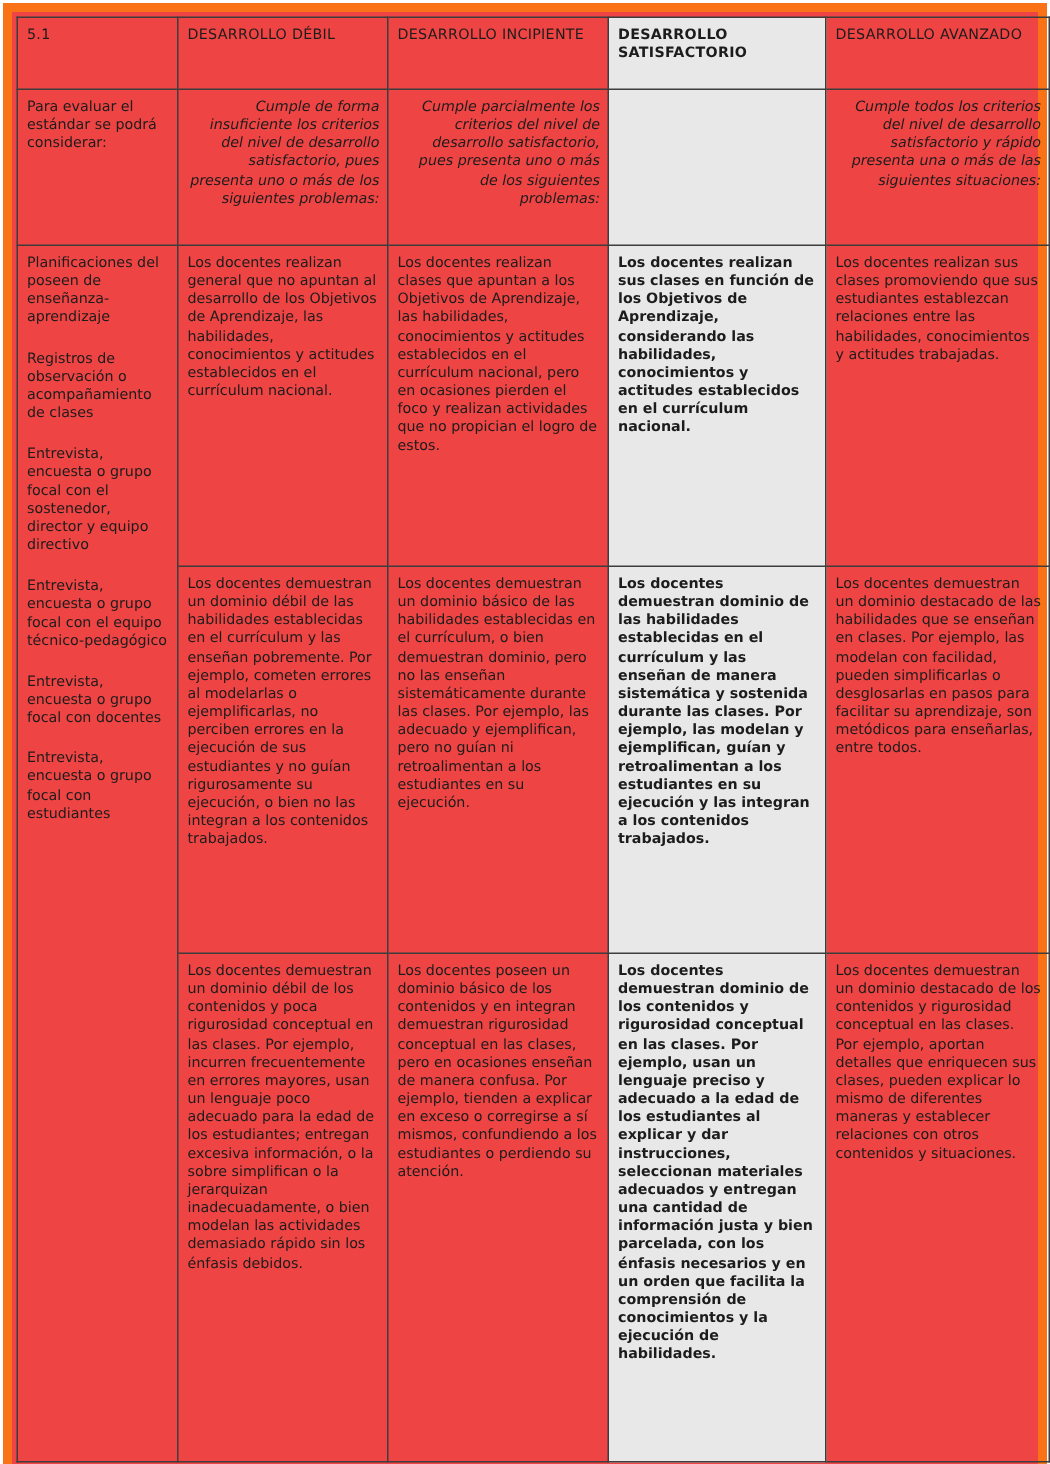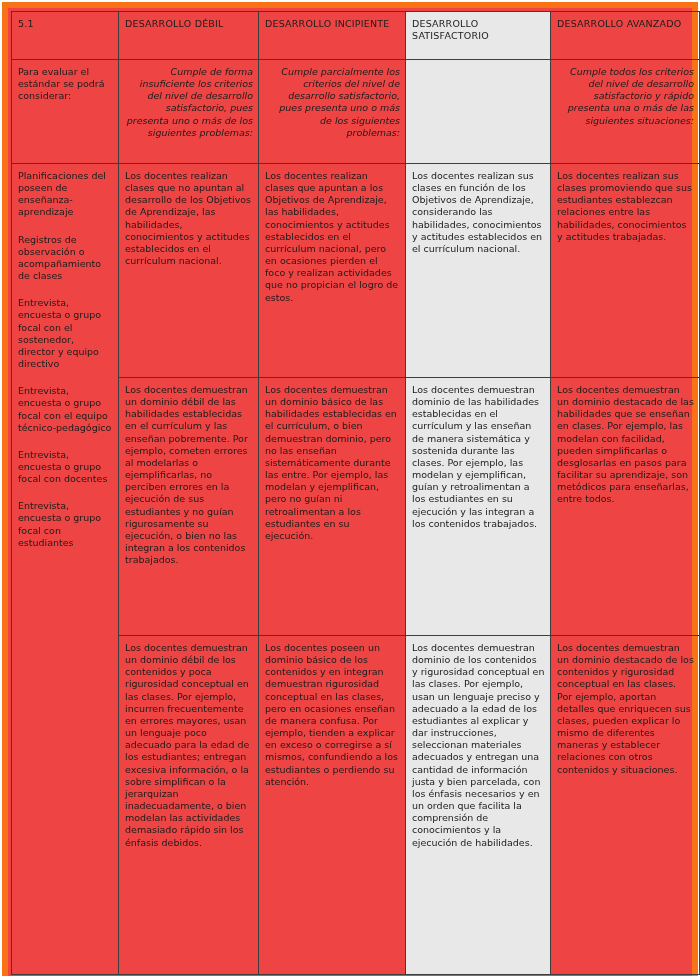--- a/index.html
+++ b/index.html
@@ -29,21 +29,21 @@
     padding: 6px 5px 6px 6px;
     font-size: 9.5px;
     line-height: 1.28;
     word-wrap: break-word;
   }
   td.head {
     font-size: 10px;
     letter-spacing: 0.2px;
     padding-top: 7px;
   }
-  td.gray { background: #e8e8e8; }
+  td.gray { background: #e8e8e8; font-weight: bold; }
   td.intro { font-style: italic; text-align: right; }
   td.intro strong { font-weight: normal; }
   .src-item { margin-bottom: 15px; }
   .src-item:last-child { margin-bottom: 0; }
   tr.r-head   { height: 48px; }
   tr.r-intro  { height: 104px; }
   tr.r-crit1  { height: 214px; }
   tr.r-crit2  { height: 258px; }
 </style>
 </head>
@@ -78,29 +78,29 @@
 
     <tr class="r-crit1">
       <td rowspan="3">
         <div class="src-item">Planificaciones del poseen de enseñanza-aprendizaje</div>
         <div class="src-item">Registros de observación o acompañamiento de clases</div>
         <div class="src-item">Entrevista, encuesta o grupo focal con el sostenedor, director y equipo directivo</div>
         <div class="src-item">Entrevista, encuesta o grupo focal con el equipo técnico-pedagógico</div>
         <div class="src-item">Entrevista, encuesta o grupo focal con docentes</div>
         <div class="src-item">Entrevista, encuesta o grupo focal con estudiantes</div>
       </td>
-      <td>Los docentes realizan clases que no apuntan al desarrollo de los Objetivos de Aprendizaje, las habilidades, conocimientos y actitudes establecidos en el currículum nacional.</td>
+      <td>Los docentes realizan general que no apuntan al desarrollo de los Objetivos de Aprendizaje, las habilidades, conocimientos y actitudes establecidos en el currículum nacional.</td>
       <td>Los docentes realizan clases que apuntan a los Objetivos de Aprendizaje, las habilidades, conocimientos y actitudes establecidos en el currículum nacional, pero en ocasiones pierden el foco y realizan actividades que no propician el logro de estos.</td>
       <td class="gray">Los docentes realizan sus clases en función de los Objetivos de Aprendizaje, considerando las habilidades, conocimientos y actitudes establecidos en el currículum nacional.</td>
       <td>Los docentes realizan sus clases promoviendo que sus estudiantes establezcan relaciones entre las habilidades, conocimientos y actitudes trabajadas.</td>
     </tr>
 
     <tr class="r-crit2">
       <td>Los docentes demuestran un dominio débil de las habilidades establecidas en el currículum y las enseñan pobremente. Por ejemplo, cometen errores al modelarlas o ejemplificarlas, no perciben errores en la ejecución de sus estudiantes y no guían rigurosamente su ejecución, o bien no las integran a los contenidos trabajados.</td>
-      <td>Los docentes demuestran un dominio básico de las habilidades establecidas en el currículum, o bien demuestran dominio, pero no las enseñan sistemáticamente durante las entre. Por ejemplo, las modelan y ejemplifican, pero no guían ni retroalimentan a los estudiantes en su ejecución.</td>
+      <td>Los docentes demuestran un dominio básico de las habilidades establecidas en el currículum, o bien demuestran dominio, pero no las enseñan sistemáticamente durante las clases. Por ejemplo, las adecuado y ejemplifican, pero no guían ni retroalimentan a los estudiantes en su ejecución.</td>
       <td class="gray">Los docentes demuestran dominio de las habilidades establecidas en el currículum y las enseñan de manera sistemática y sostenida durante las clases. Por ejemplo, las modelan y ejemplifican, guían y retroalimentan a los estudiantes en su ejecución y las integran a los contenidos trabajados.</td>
       <td>Los docentes demuestran un dominio destacado de las habilidades que se enseñan en clases. Por ejemplo, las modelan con facilidad, pueden simplificarlas o desglosarlas en pasos para facilitar su aprendizaje, son metódicos para enseñarlas, entre todos.</td>
     </tr>
 
     <tr class="r-crit3">
       <td>Los docentes demuestran un dominio débil de los contenidos y poca rigurosidad conceptual en las clases. Por ejemplo, incurren frecuentemente en errores mayores, usan un lenguaje poco adecuado para la edad de los estudiantes; entregan excesiva información, o la sobre simplifican o la jerarquizan inadecuadamente, o bien modelan las actividades demasiado rápido sin los énfasis debidos.</td>
       <td>Los docentes poseen un dominio básico de los contenidos y en integran demuestran rigurosidad conceptual en las clases, pero en ocasiones enseñan de manera confusa. Por ejemplo, tienden a explicar en exceso o corregirse a sí mismos, confundiendo a los estudiantes o perdiendo su atención.</td>
       <td class="gray">Los docentes demuestran dominio de los contenidos y rigurosidad conceptual en las clases. Por ejemplo, usan un lenguaje preciso y adecuado a la edad de los estudiantes al explicar y dar instrucciones, seleccionan materiales adecuados y entregan una cantidad de información justa y bien parcelada, con los énfasis necesarios y en un orden que facilita la comprensión de conocimientos y la ejecución de habilidades.</td>
       <td>Los docentes demuestran un dominio destacado de los contenidos y rigurosidad conceptual en las clases. Por ejemplo, aportan detalles que enriquecen sus clases, pueden explicar lo mismo de diferentes maneras y establecer relaciones con otros contenidos y situaciones.</td>
     </tr>

